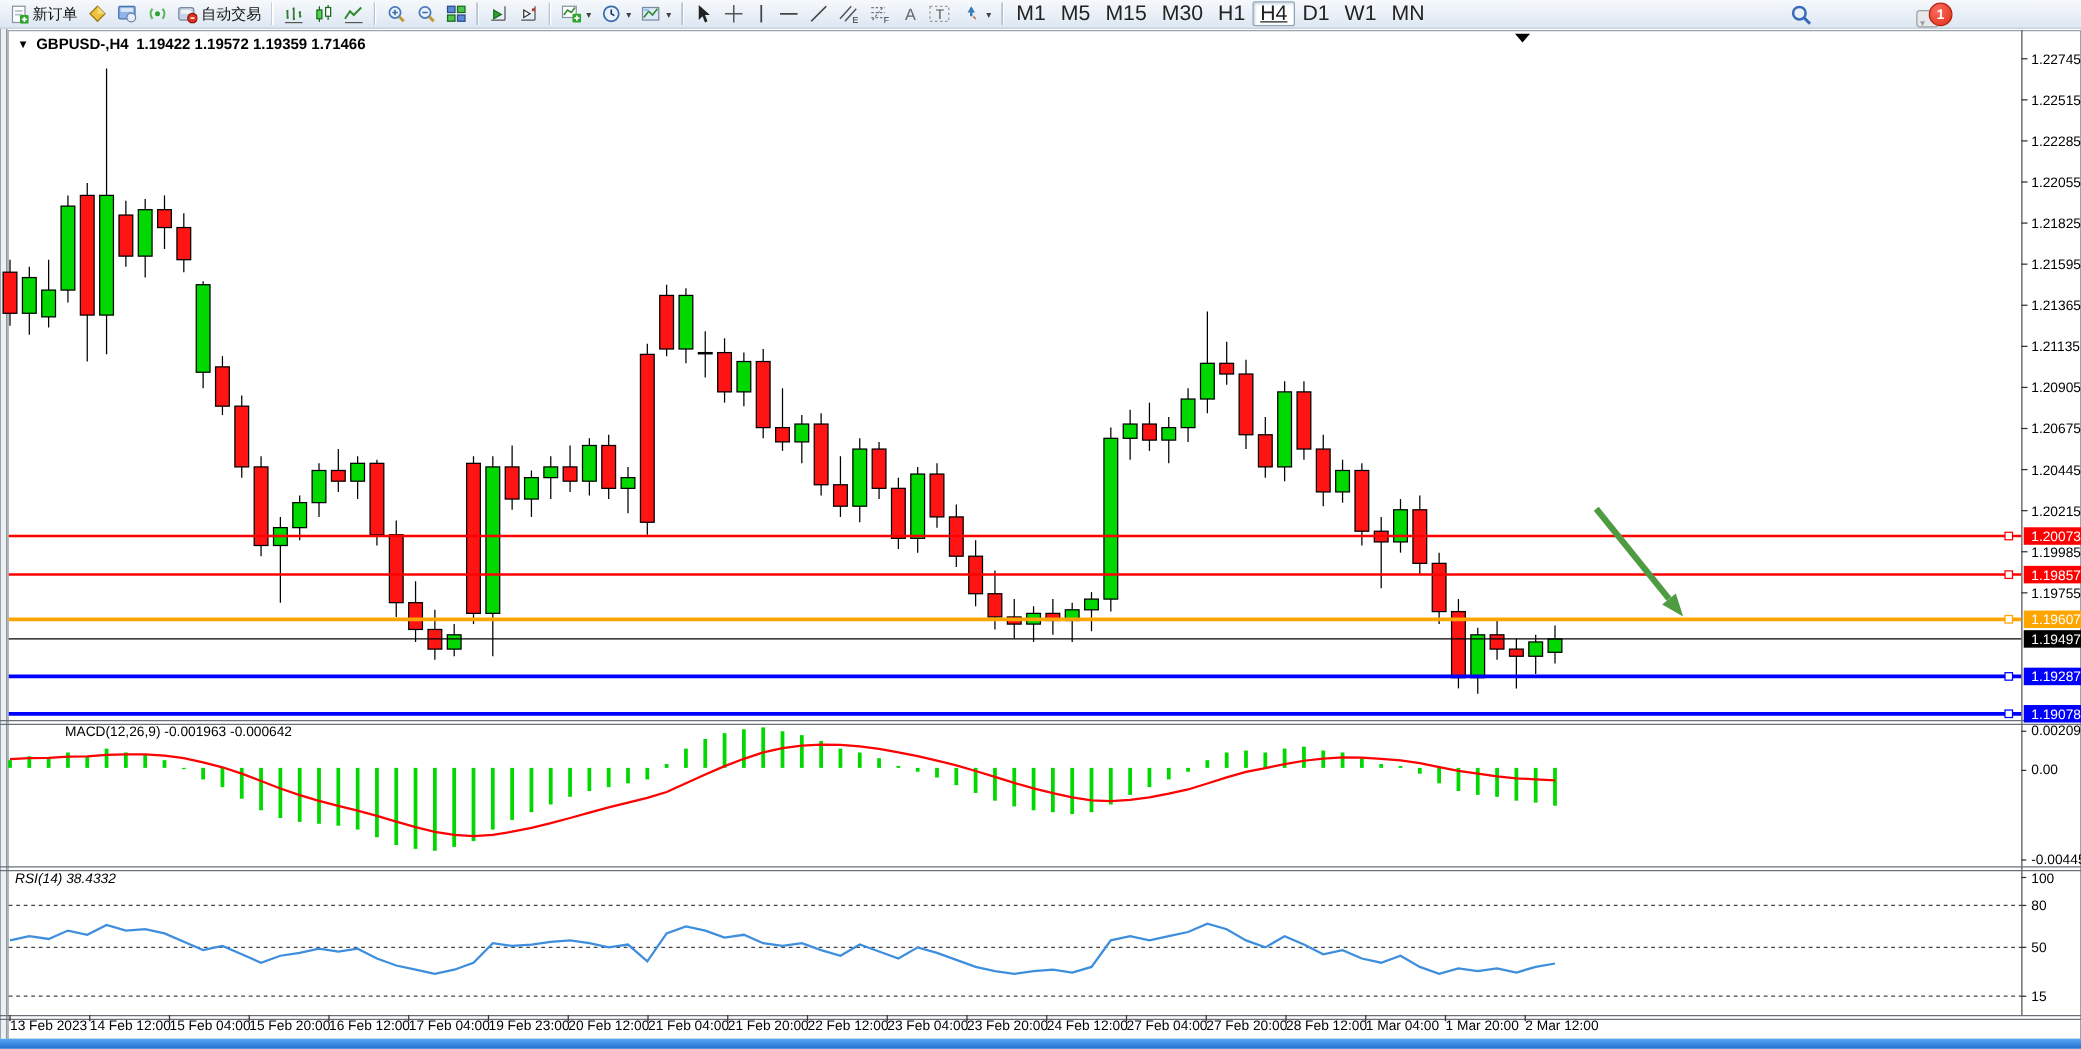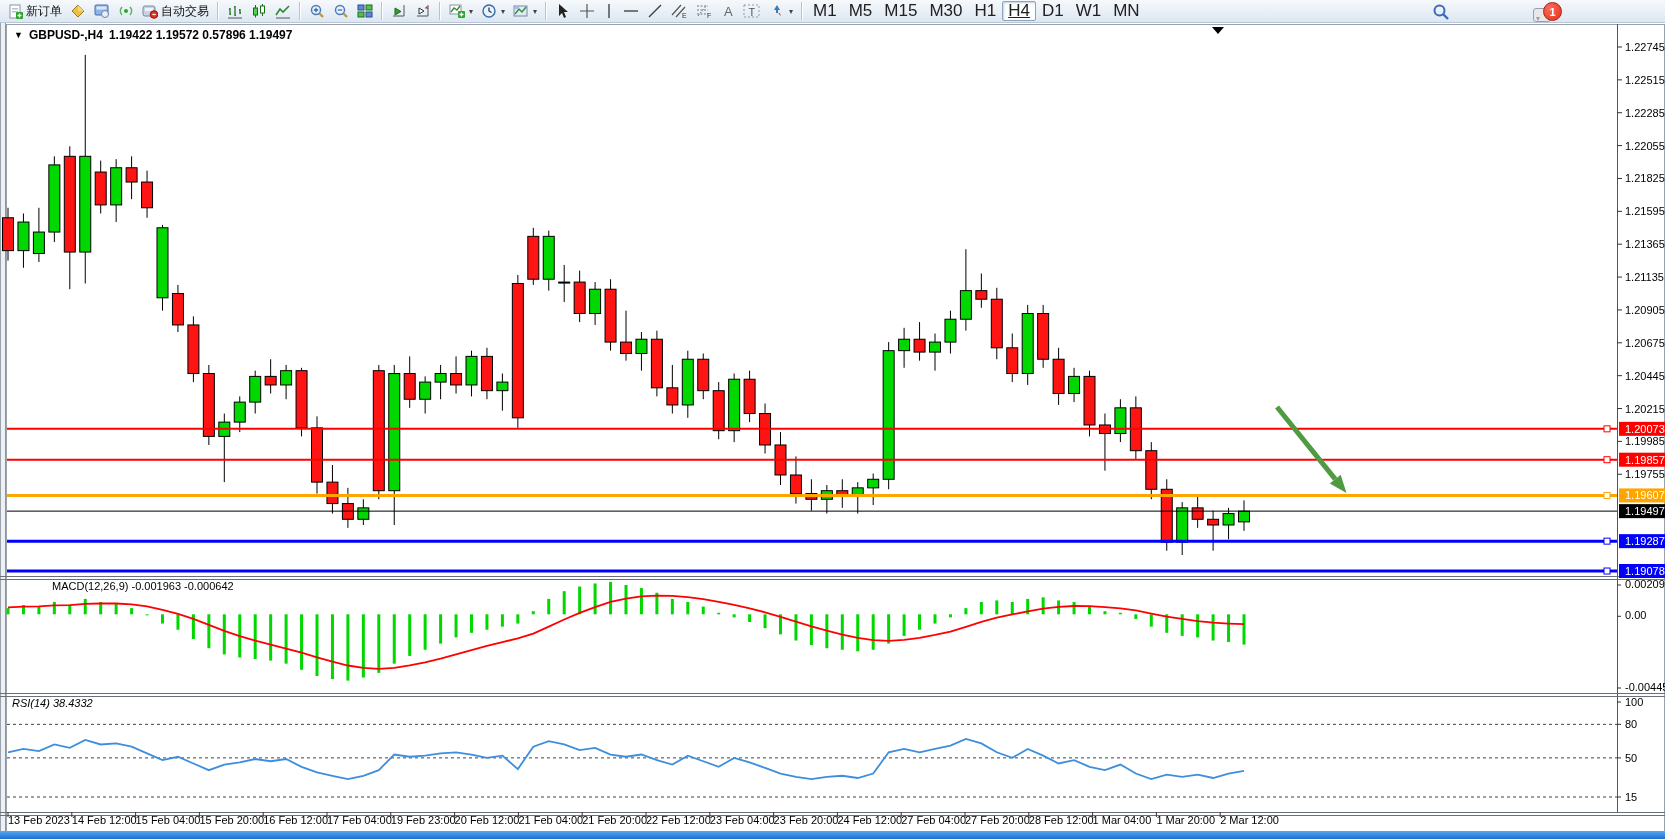--- a/index.html
+++ b/index.html
@@ -293,21 +293,21 @@
   </div>
   <div class="bubble"></div>
   <div class="badge">1</div>
 </div>
 
 <div class="left-edge"></div>
 
 <div class="chart-title">
   <span class="title-tri">▼</span>
   <span>GBPUSD-,H4</span>
-  <span>1.19422 1.19572 0.57896 1.19497</span>
+  <span>1.19422 1.19572 1.19359 1.71466</span>
 </div>
 
 <div class="ind-label" style="left:12px;top:580px;padding-left:40px;">MACD(12,26,9) -0.001963 -0.000642</div>
 <div class="ind-label" style="left:12px;top:697px;font-style:italic;">RSI(14) 38.4332</div>
 
 <div id="svg-holder">
     <svg width="1665" height="839" id="chart-svg">
       <rect x="7" y="24" width="1658" height="788" fill="#fff"></rect>
       <rect x="6.5" y="24.5" width="1658" height="807" fill="none" stroke="#9aa2ac"></rect>
       <line x1="1617.5" y1="24" x2="1617.5" y2="812" stroke="#555"></line>

